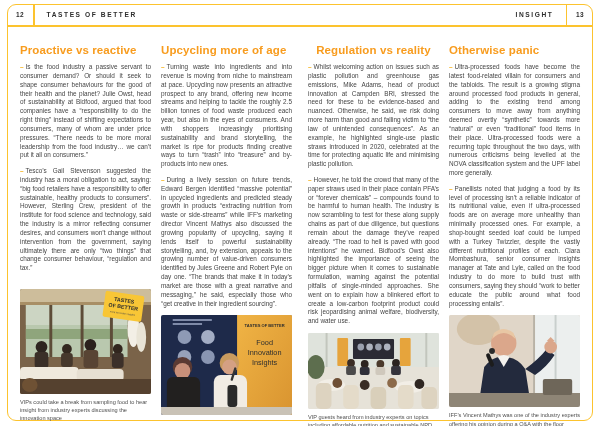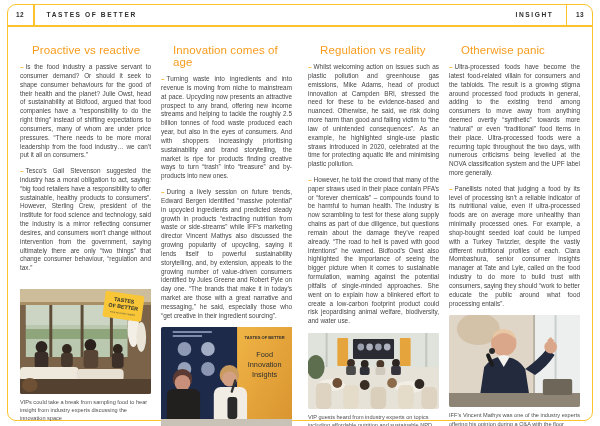--- a/index.html
+++ b/index.html
@@ -34,23 +34,23 @@
   }
   .hrule {
     position:absolute; left:7px; right:7px; top:25px; height:1.5px; background:#fcc32e;
   }
   
   .main {
     position:absolute; left:20px; right:20px; top:44px; bottom:12px;
     display:flex; gap:10px;
   }
   .col { flex:1; display:flex; flex-direction:column; min-width:0; }
-  .col.right-page { margin-left:6px; }
+  .col.right-page { margin-left:6px;align-items:center; }
   .col h2 {
-    margin:0 0 7px 12px; font-size:11.5px; line-height:1.05; font-weight:400;
+    margin:0 0 7px 0; font-size:11.5px; line-height:1.05; font-weight:700;
     color:#f89c1e; letter-spacing:0.1px;
   }
   .col p {
     margin:0 0 7px 0; font-size:6.4px; line-height:1.38; color:#454545;
     text-align:justify;
   }
   .mk { color:#f6b31b; font-weight:700; margin-right:2px; }
   .photo-block { margin-top:auto; }
   .photo {
     width:100%; border-radius:2px; overflow:hidden; position:relative; background:#ddd;
@@ -120,21 +120,21 @@
               <text x="106" y="19.5" text-anchor="middle" font-family="Liberation Sans, sans-serif" font-size="5.4" font-weight="bold" fill="#2d2d2d">OF BETTER</text>
               <text x="106" y="25" text-anchor="middle" font-family="Liberation Sans, sans-serif" font-size="2.4" fill="#4a4a4a">Food Innovation Insights</text>
             </g>
           </svg>
         </div>
         <div class="caption">VIPs could take a break from sampling food to hear insight from industry experts discussing the innovation space</div>
       </div>
     </div>
 
     <div class="col">
-      <h2>Innovation comes of age</h2>
+      <h2>Upcycling more of age</h2>
       <p><span class="mk">–</span><span>Turning waste into ingredients and into revenue is moving from niche to mainstream at pace. Upcycling now presents an attractive prospect to any brand, offering new income streams and helping to tackle the roughly 2.5 billion tonnes of food waste produced each year, but also in the eyes of consumers. And with shoppers increasingly prioritising sustainability and brand storytelling, the market is ripe for products finding creative ways to turn “trash” into “treasure” and by-products into new ones.</span></p>
       <p><span class="mk">–</span><span>During a lively session on future trends, Edward Bergen identified “massive potential” in upcycled ingredients and predicted steady growth in products “extracting nutrition from waste or side-streams” while IFF’s marketing director Vincent Mathys also discussed the growing popularity of upcycling, saying it lends itself to powerful sustainability storytelling, and, by extension, appeals to the growing number of value-driven consumers identified by Jules Greene and Robert Pyle on day one. “The brands that make it in today’s market are those with a great narrative and messaging,” he said, especially those who “get creative in their ingredient sourcing”.</span></p>
       <div class="photo-block">
         <div class="photo ph2">
           <svg viewBox="0 0 134 100" preserveAspectRatio="none">
             <rect x="0" y="0" width="134" height="100" fill="#1e2a4a"></rect>
             <rect x="78" y="0" width="56" height="100" fill="#eaa93f"></rect>
             <rect x="78" y="0" width="56" height="100" fill="url(#g2)"></rect>
             <defs>
               <linearGradient id="g2" x1="0" y1="0" x2="1" y2="1">

